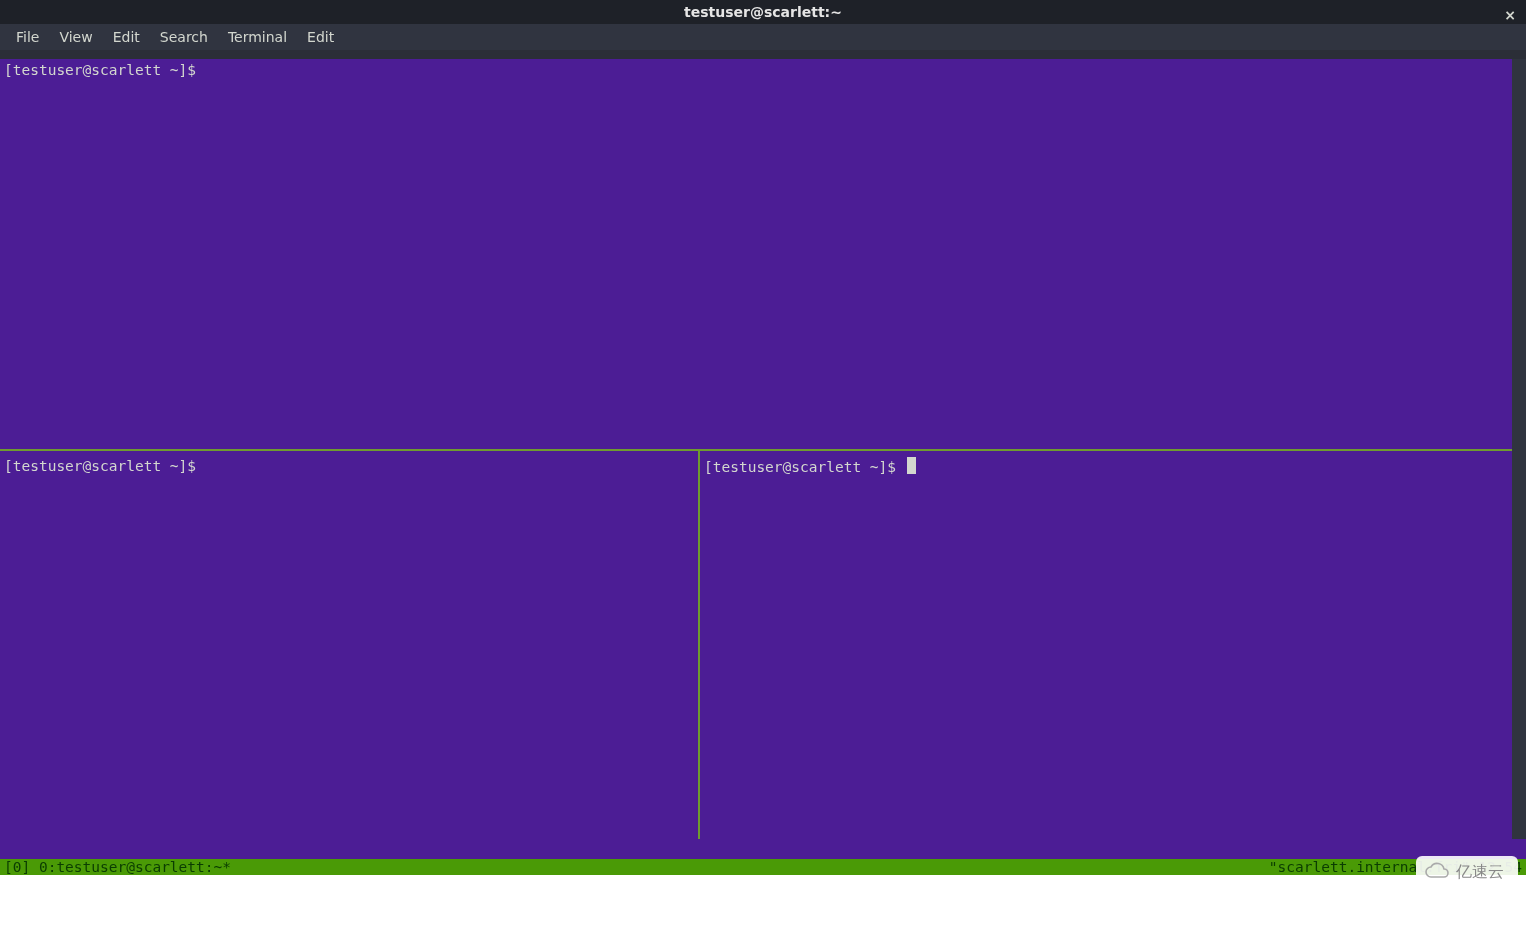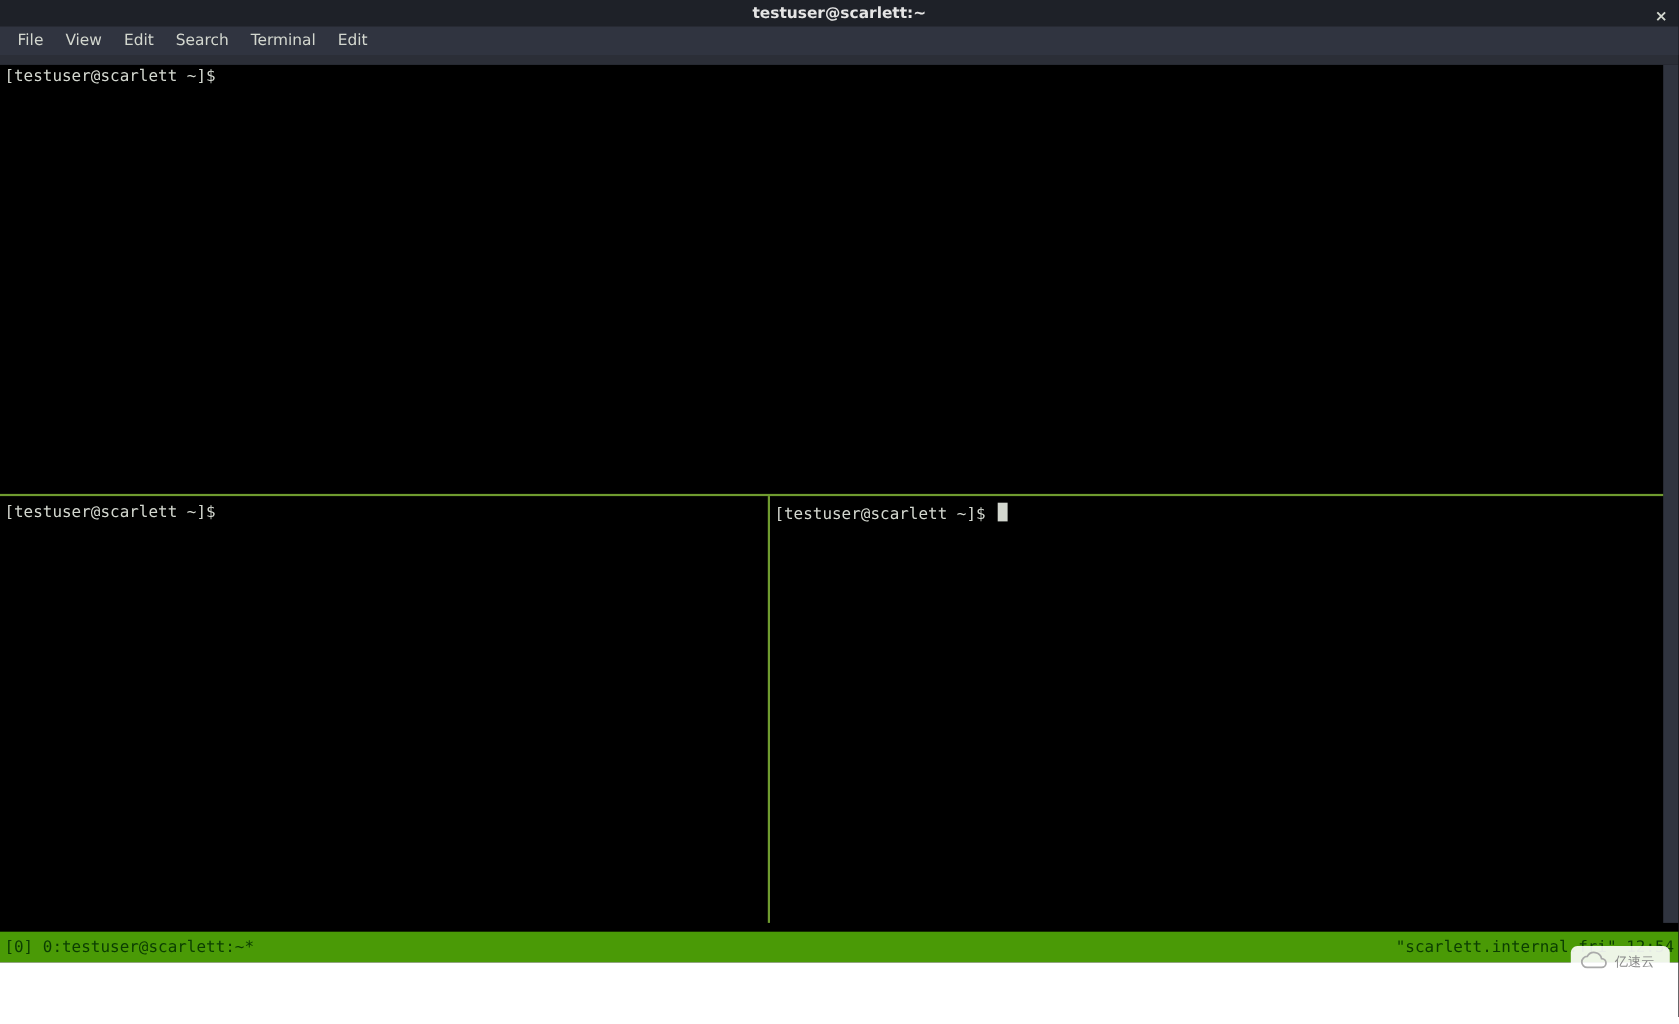--- a/index.html
+++ b/index.html
@@ -52,21 +52,21 @@
     .menubar .menuitem {
       padding: 4px 10px;
       cursor: pointer;
     }
     .term-area {
       position: absolute;
       left: 0;
       right: 0;
       top: 59px;
       bottom: 0;
-      background: #000000;
+      background: #4c1d95;
     }
     .scrollbar-gutter {
       position: absolute;
       top: 0;
       right: 0;
       width: 14px;
       height: 780px;
       background: #30343f;
     }
     .pane-top {
@@ -132,21 +132,21 @@
       height: 17px;
       background: #d3d7cf;
       vertical-align: -2px;
       margin-left: 2px;
     }
     .statusbar {
       position: absolute;
       left: 0;
       right: 0;
       bottom: 56px;
-      height: 28px;
+      height: 16px;
       background: #4a9a06;
       display: flex;
       align-items: center;
       padding: 0 4px;
       font-size: 14.5px;
       color: #0b3d02;
       line-height: 20px;
       overflow: hidden;
     }
     .statusbar .left {
@@ -159,21 +159,21 @@
       color: #0b3d02;
     }
     .watermark {
       position: absolute;
       right: 8px;
       bottom: 42px;
       background: rgba(255,255,255,0.9);
       border-radius: 6px;
       padding: 6px 14px 6px 40px;
       font-family: sans-serif;
-      font-size: 12px;
+      font-size: 16px;
       color: #888;
       display: flex;
       align-items: center;
     }
     .watermark .wm-icon {
       position: absolute;
       left: 8px;
       top: 50%;
       transform: translateY(-50%);
     }

